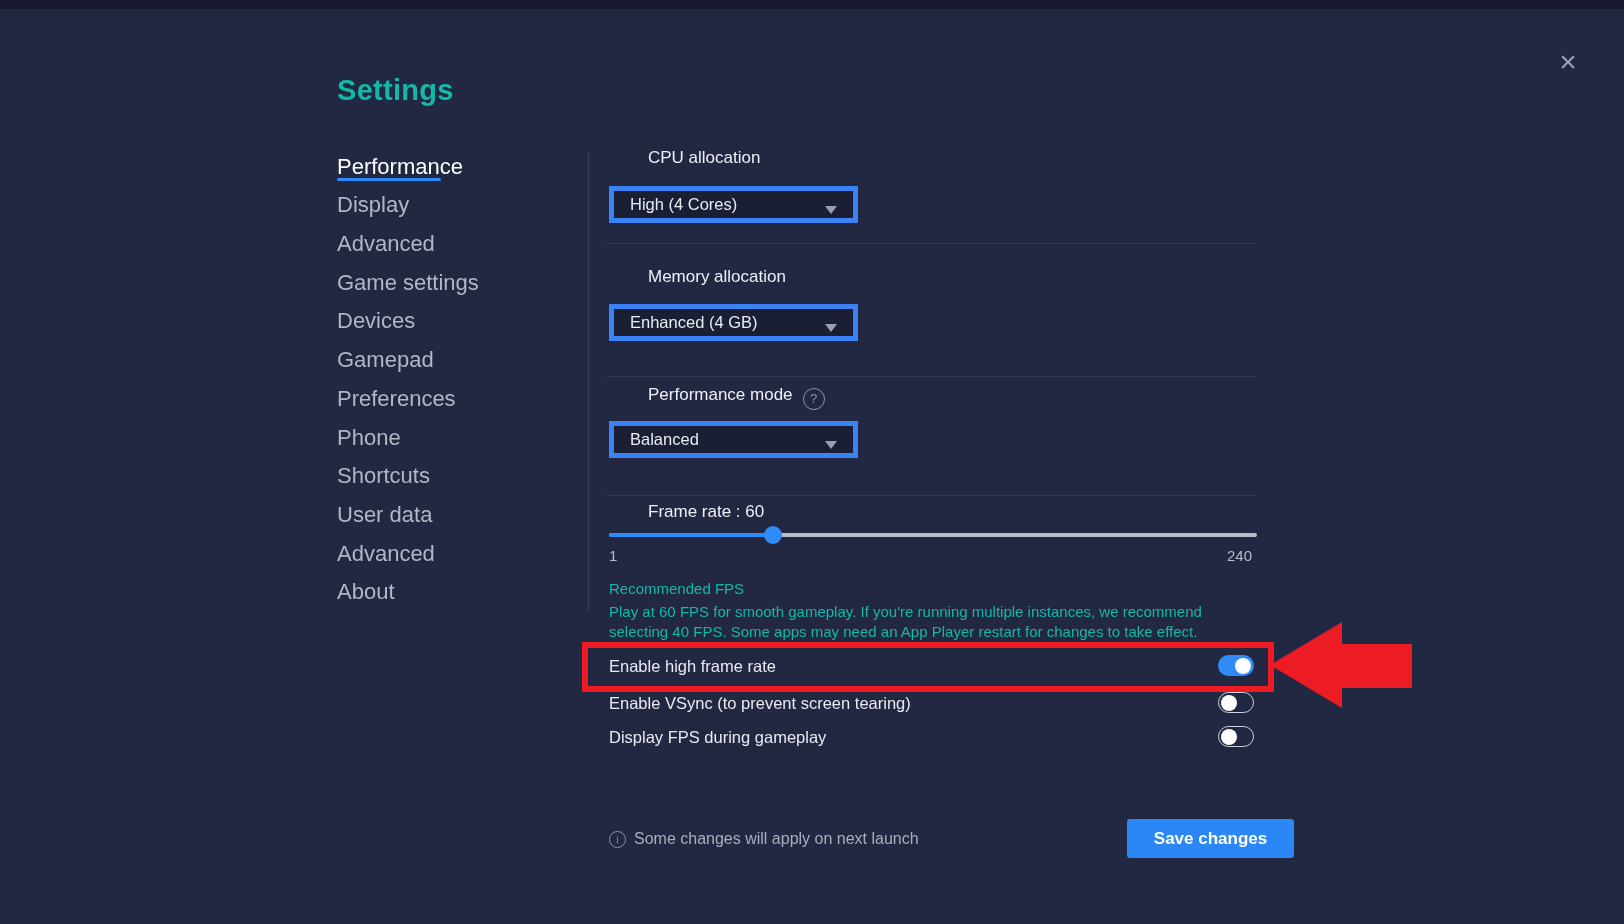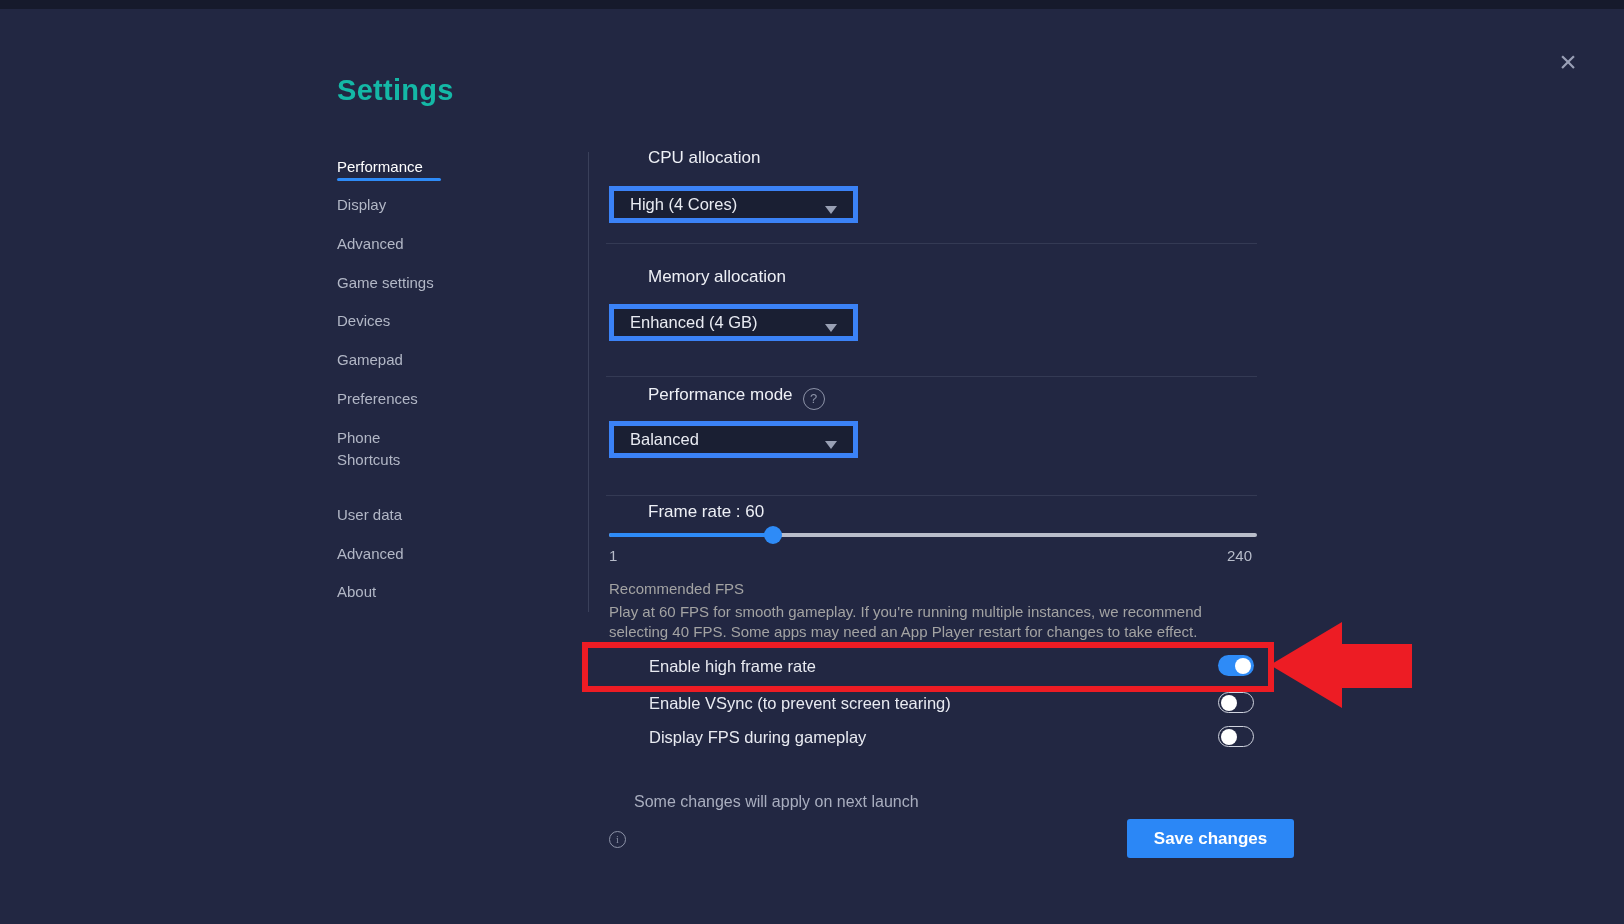--- a/index.html
+++ b/index.html
@@ -10,21 +10,21 @@
     -webkit-font-smoothing:antialiased;
   }
   .abs{position:absolute;}
   .top-edge{left:0;top:0;width:1624px;height:9px;background:#161a2c;}
 
   .title{left:337px;top:74px;font-size:29px;font-weight:700;color:#14b8a6;letter-spacing:.3px;}
   .close-btn{left:1548px;top:42px;width:40px;height:40px;color:#9aa0b6;font-size:30px;
     line-height:40px;text-align:center;cursor:pointer;font-weight:400;}
 
   
-  .nav-item{left:337px;font-size:15px;color:#b2b7c6;cursor:pointer;line-height:24px;}
+  .nav-item{left:337px;font-size:22px;color:#b2b7c6;cursor:pointer;line-height:24px;}
   .nav-item.active{color:#ffffff;}
   .nav-underline{left:337px;top:178px;width:104px;height:3px;background:#2e8bf7;border-radius:2px;}
   .v-divider{left:588px;top:152px;width:1px;height:460px;background:#3a405a;}
 
   
   .field-label{left:611px;font-size:17px;color:#eef0f6;line-height:22px;margin-left:37px;}
   .dropdown{left:609px;width:249px;height:37px;background:#1a1f33;border:5px solid #3b82f6;
     box-sizing:border-box;display:flex;align-items:center;cursor:pointer;}
   .dropdown .dd-value{margin-left:16px;font-size:16.5px;color:#e9ebf2;}
   .dd-caret{position:absolute;right:16px;top:15px;width:0;height:0;
@@ -33,37 +33,37 @@
 
   .help-circle{display:inline-block;width:20px;height:20px;border:1.5px solid #8d93a8;border-radius:50%;
     color:#8d93a8;font-size:13px;line-height:20px;text-align:center;margin-left:10px;vertical-align:-3px;cursor:pointer;}
 
   
   .slider-track{left:609px;top:533px;width:648px;height:4px;background:#b9bdca;border-radius:2px;cursor:pointer;}
   .slider-fill{left:609px;top:533px;width:164px;height:4px;background:#2e8bf7;border-radius:2px;}
   .slider-thumb{left:764px;top:526px;width:18px;height:18px;border-radius:50%;background:#2e8bf7;cursor:pointer;}
   .minmax{font-size:15px;color:#b7bcca;line-height:20px;}
 
-  .gray{color:#a3a3a3;text-align:center;}
+  .gray{color:#14b8a6;text-align:center;}
   .small-txt{font-size:15px;line-height:20px;}
 
-  .row-label{left:609px;font-size:16.5px;color:#e8eaf1;line-height:22px;margin-left:40px;}
+  .row-label{left:609px;font-size:16.5px;color:#e8eaf1;line-height:22px;}
   .toggle{left:1218px;width:36px;height:21px;border-radius:11px;cursor:pointer;box-sizing:border-box;}
   .toggle.on{background:#2e8bf7;}
   .toggle.on .knob{position:absolute;right:3px;top:2.5px;width:16px;height:16px;border-radius:50%;background:#ffffff;}
   .toggle.off{background:transparent;border:1.5px solid #cfd3de;}
   .toggle.off .knob{position:absolute;left:2px;top:1.5px;width:16px;height:16px;border-radius:50%;background:#ffffff;}
 
   
   .red-rect{left:582px;top:642px;width:692px;height:50px;border:6px solid #ed1c24;box-sizing:border-box;pointer-events:none;}
 
   
   .info-circle{left:609px;top:831px;width:15px;height:15px;border:1.2px solid #8e94a9;border-radius:50%;
     color:#8e94a9;font-size:10px;line-height:15px;text-align:center;font-family:"Liberation Serif",serif;}
-  .footer-note{left:634px;top:790px;font-size:16px;color:#a9aebf;line-height:24px;}
+  .footer-note{left:634px;top:827px;font-size:16px;color:#a9aebf;line-height:24px;}
   .save-btn{left:1127px;top:819px;width:167px;height:39px;background:#2b87f6;border:none;border-radius:3px;
     color:#ffffff;font-size:17px;font-weight:700;font-family:"Liberation Sans",sans-serif;cursor:pointer;}
 </style>
 </head>
 <body>
 
 <div class="abs top-edge"></div>
 
 <div class="abs title">Settings</div>
 <div class="abs close-btn">×</div>
@@ -71,21 +71,21 @@
 <nav>
   <div class="abs nav-item active" style="top:155px">Performance</div>
   <div class="abs nav-underline"></div>
   <div class="abs nav-item" style="top:193px">Display</div>
   <div class="abs nav-item" style="top:232px">Advanced</div>
   <div class="abs nav-item" style="top:271px">Game settings</div>
   <div class="abs nav-item" style="top:309px">Devices</div>
   <div class="abs nav-item" style="top:348px">Gamepad</div>
   <div class="abs nav-item" style="top:387px">Preferences</div>
   <div class="abs nav-item" style="top:426px">Phone</div>
-  <div class="abs nav-item" style="top:448px">Shortcuts</div>
+  <div class="abs nav-item" style="top:464px">Shortcuts</div>
   <div class="abs nav-item" style="top:503px">User data</div>
   <div class="abs nav-item" style="top:542px">Advanced</div>
   <div class="abs nav-item" style="top:580px">About</div>
 </nav>
 <div class="abs v-divider"></div>
 
 <main>
   <div class="abs field-label" style="top:147px">CPU allocation</div>
   <div class="abs dropdown" style="top:186px">
     <span class="dd-value">High (4 Cores)</span>

